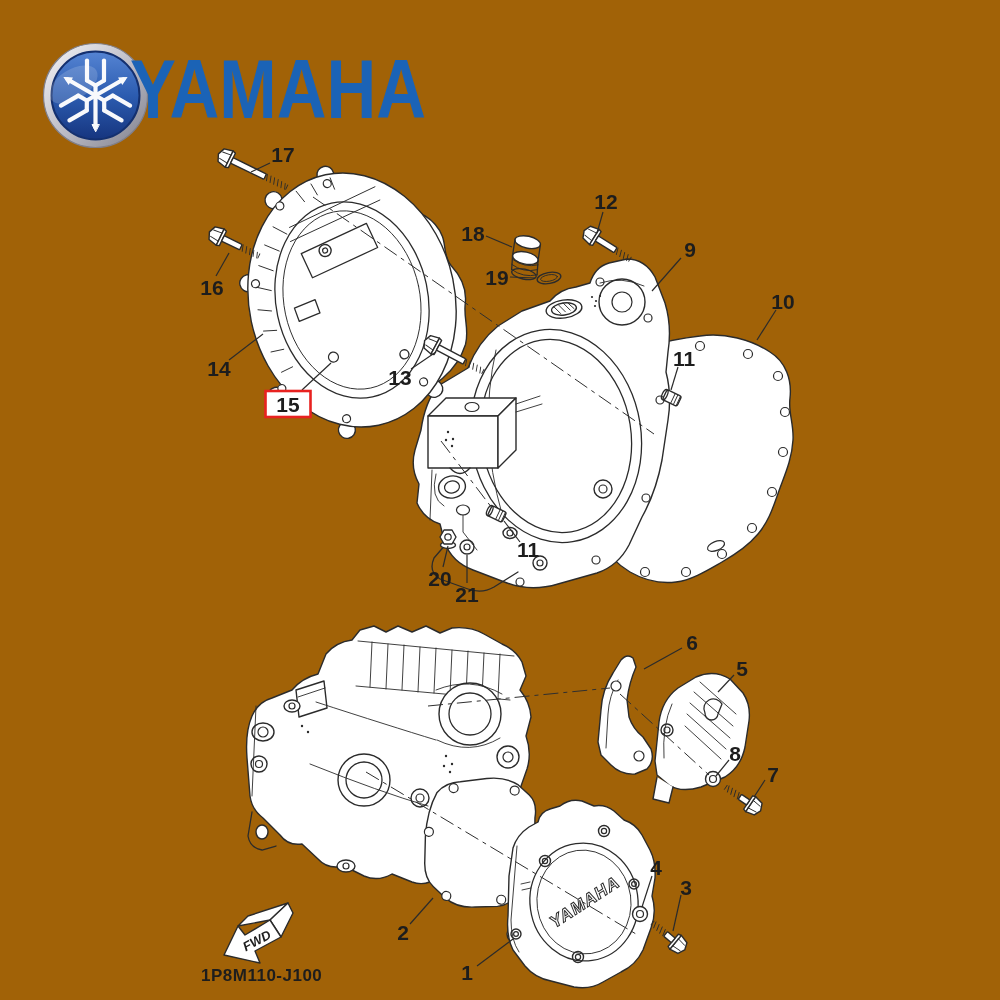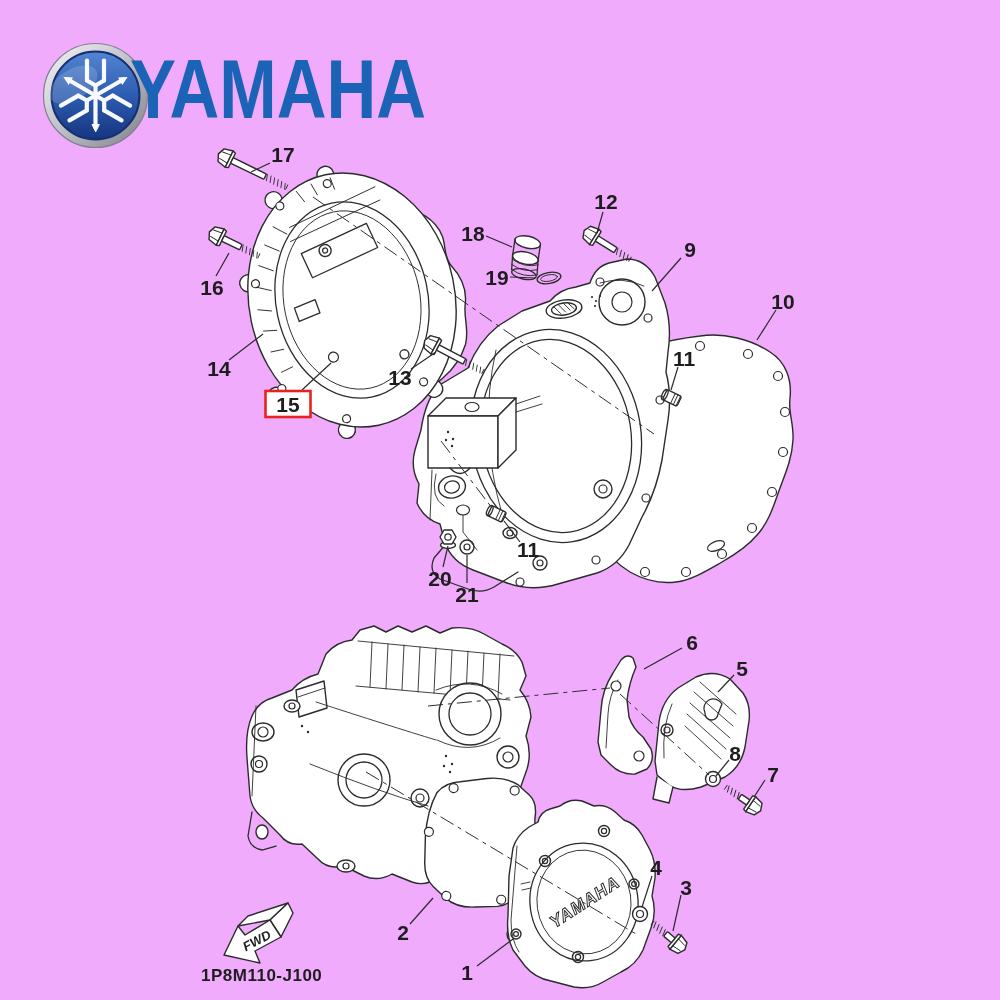--- a/index.html
+++ b/index.html
@@ -1,16 +1,16 @@
 <!DOCTYPE html>
 <html><head>
 <meta charset="utf-8">
 <style>
   html,body{margin:0;padding:0;background:#ffffff;}
-  #page{position:relative;width:1000px;height:1000px;background:#f0abfc;overflow:hidden;
+  #page{position:relative;width:1000px;height:1000px;background:#a16207;overflow:hidden;
         font-family:"Liberation Sans", sans-serif;}
   svg{display:block}
   .f{fill:#ffffff;stroke:#2b2b2b;stroke-width:1.4;stroke-linejoin:round;stroke-linecap:round;}
   .l{fill:none;stroke:#2b2b2b;stroke-width:1.3;stroke-linejoin:round;stroke-linecap:round;}
   .t{fill:none;stroke:#2b2b2b;stroke-width:0.9;stroke-linecap:round;}
   .axis{fill:none;stroke:#2f2f2f;stroke-width:1;stroke-dasharray:15 5 4 5;}
   .hole{fill:#ffffff;stroke:#2b2b2b;stroke-width:1.2;}
   .dot{fill:#2b2b2b;stroke:none;}
   .callout-text{font-family:"Liberation Sans",sans-serif;font-weight:700;font-size:21px;fill:#1d1d1d;}
   .code-text{font-family:"Liberation Sans",sans-serif;font-weight:700;font-size:17px;fill:#1d1d1d;letter-spacing:.5px;}

